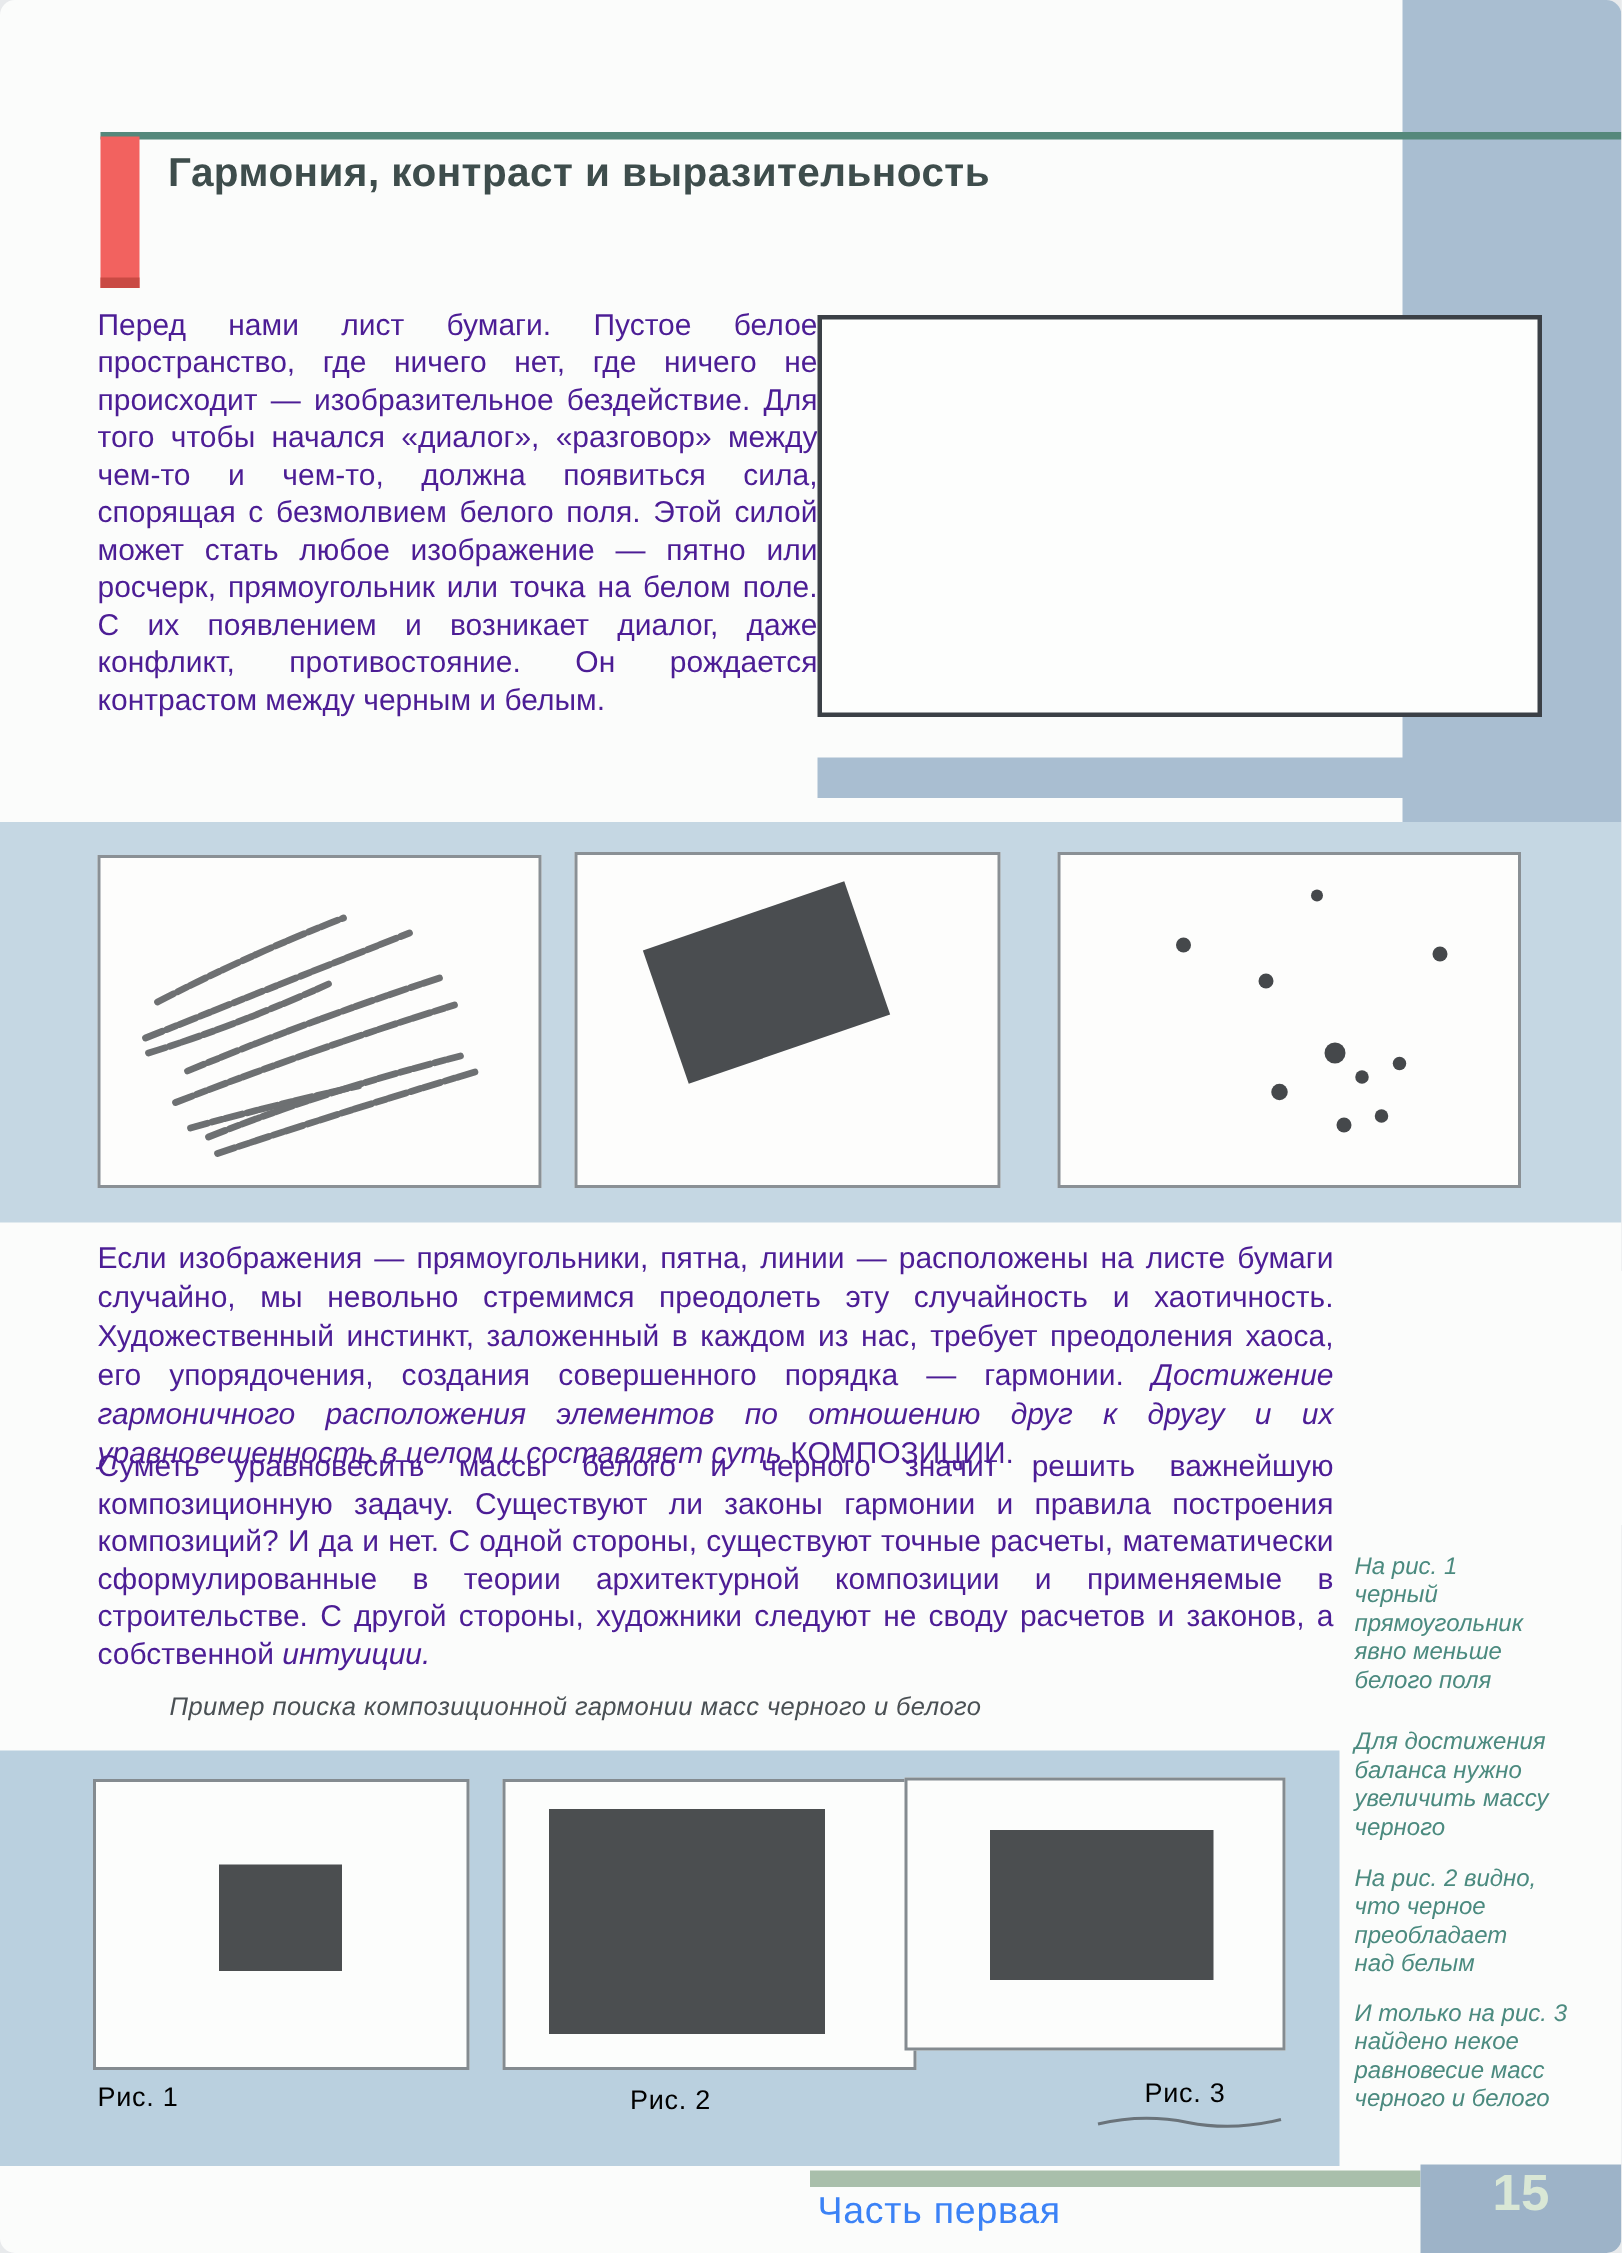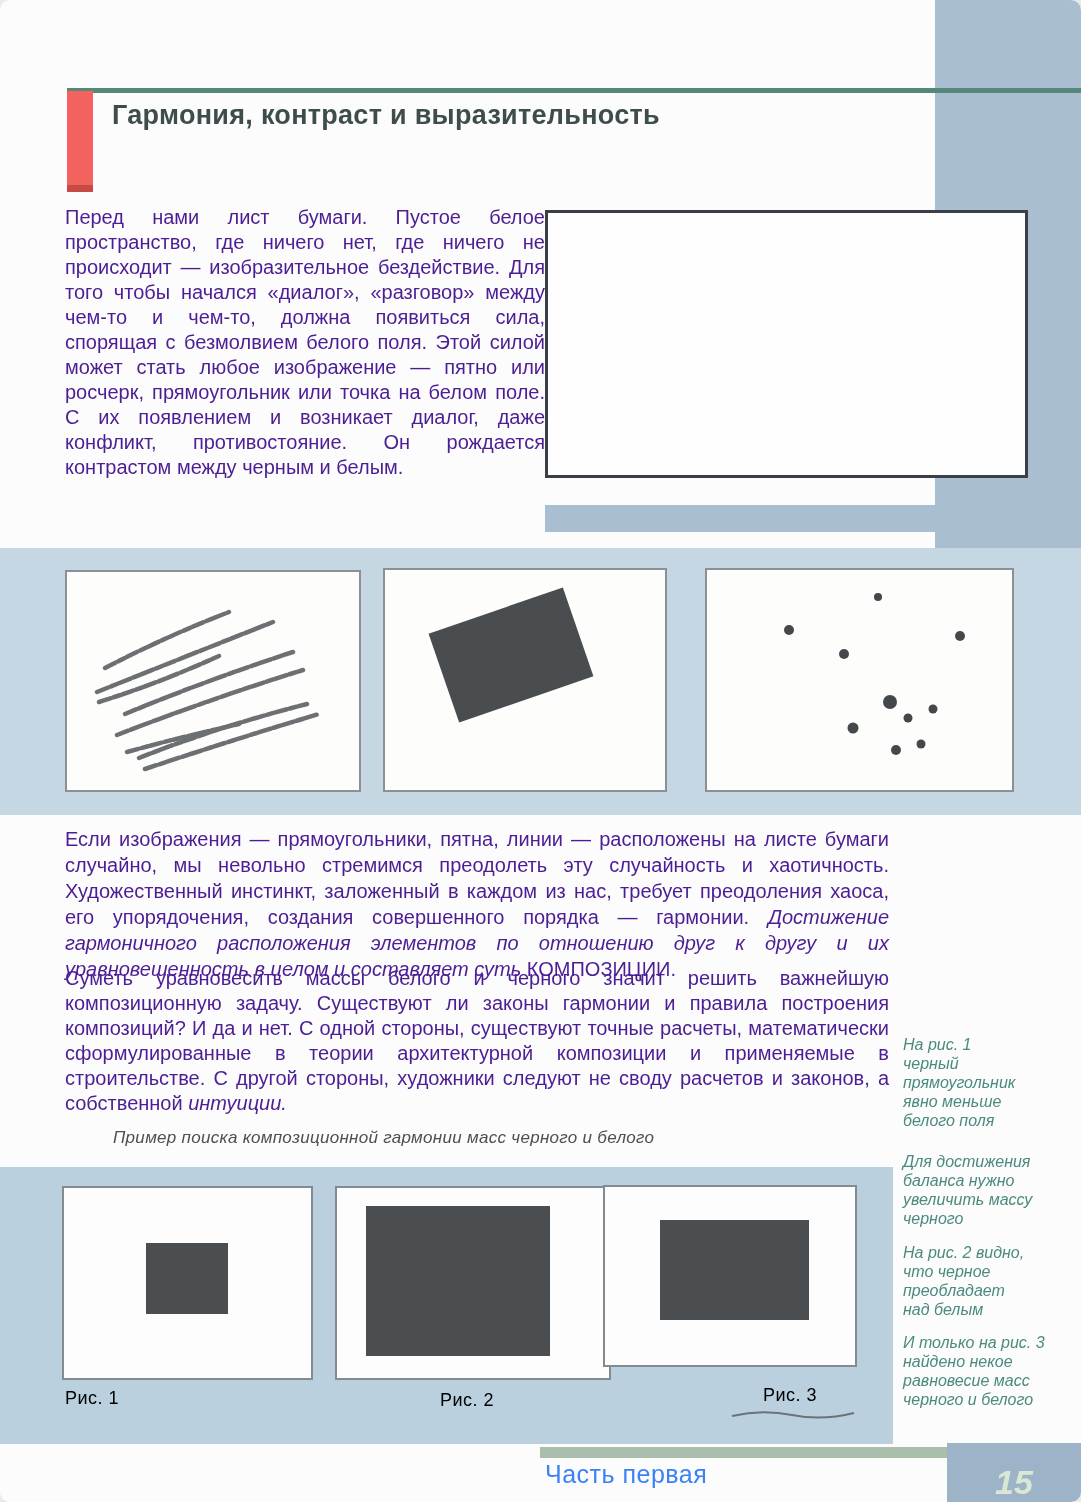--- a/index.html
+++ b/index.html
@@ -42,32 +42,32 @@
   .fig3{left:603px;top:1185px;width:250px;height:178px;}
   .inner-rect{position:absolute;background:#4b4e50;}
   .ir1{left:82px;top:55px;width:82px;height:71px;}
   .ir2{left:29px;top:18px;width:184px;height:150px;}
   .ir3{left:55px;top:33px;width:149px;height:100px;}
 
   .fig-caption-line{left:65px;top:1128px;width:700px;color:#4a5054;font-size:17px;font-style:italic;
                     letter-spacing:.3px;margin-left:48px;}
   .fig-label{color:#000000;font-size:18px;letter-spacing:.5px;}
   .fl1{left:65px;top:1388px;}
-  .fl2{left:440px;top:1390px;}
+  .fl2{left:420px;top:1390px;}
   .fl3{left:763px;top:1385px;}
   .squiggle{left:728px;top:1406px;width:130px;height:16px;}
 
   .note{width:182px;color:#4b8a7f;font-size:16px;line-height:19px;font-style:italic;
         white-space:pre-line;left:903px;}
   .n1{top:1035px;} .n2{top:1152px;} .n3{top:1243px;} .n4{top:1333px;}
 
   .footer-bar{left:540px;top:1447px;width:407px;height:11px;background:#a9bfab;}
   .part-label{left:545px;top:1460px;color:#3b82f6;font-size:25px;font-weight:normal;letter-spacing:.5px;}
   .pagenum-block{left:947px;top:1443px;width:134px;height:59px;background:#9db3c8;
-                 display:flex;align-items:flex-end;justify-content:center;font-style:italic;}
+                 display:flex;align-items:flex-start;justify-content:center;}
   .pagenum{color:#d9e7d5;font-size:34px;font-weight:bold;}
 </style>
 </head>
 <body>
 
 <div id="page">
 
   <div class="abs band-right-top"></div>
   <div class="abs teal-rule"></div>
   <div class="abs bar-under-rect"></div>

